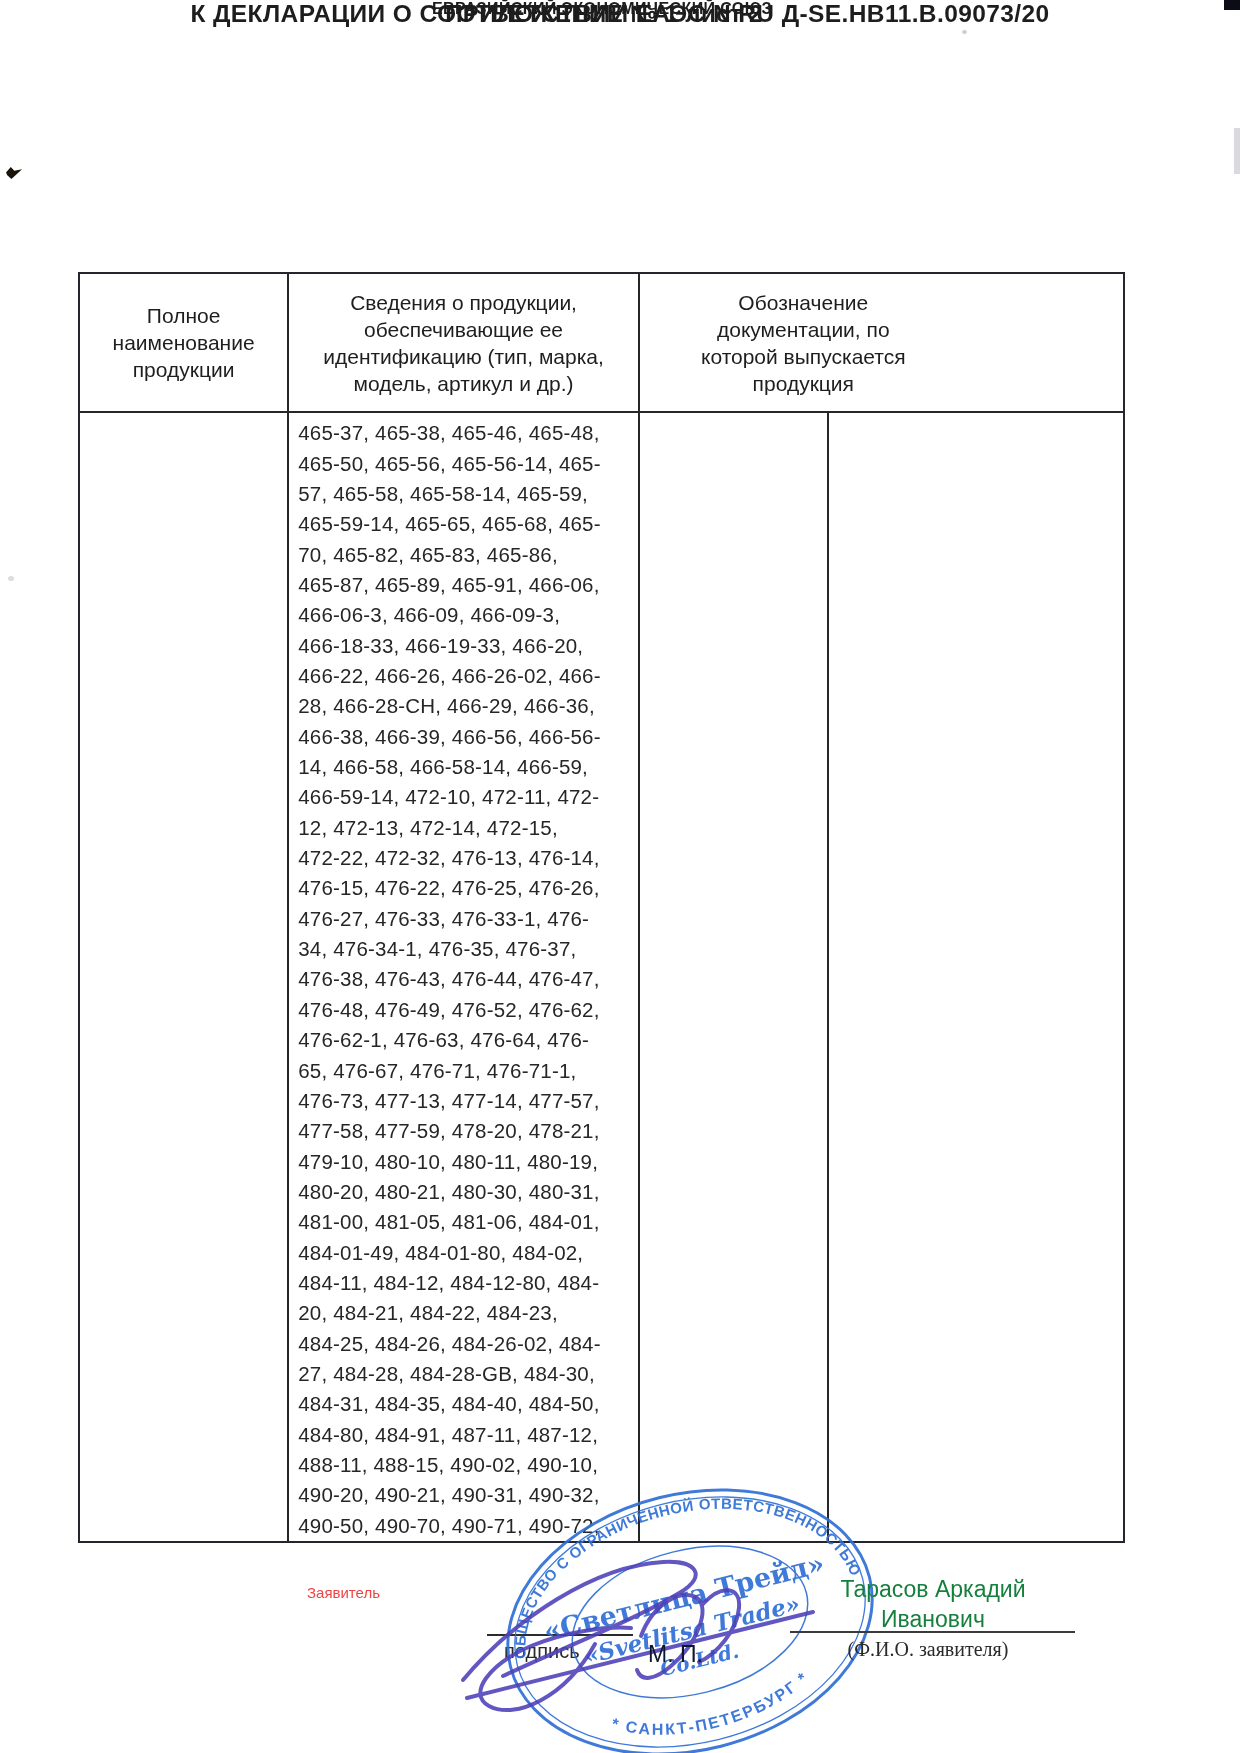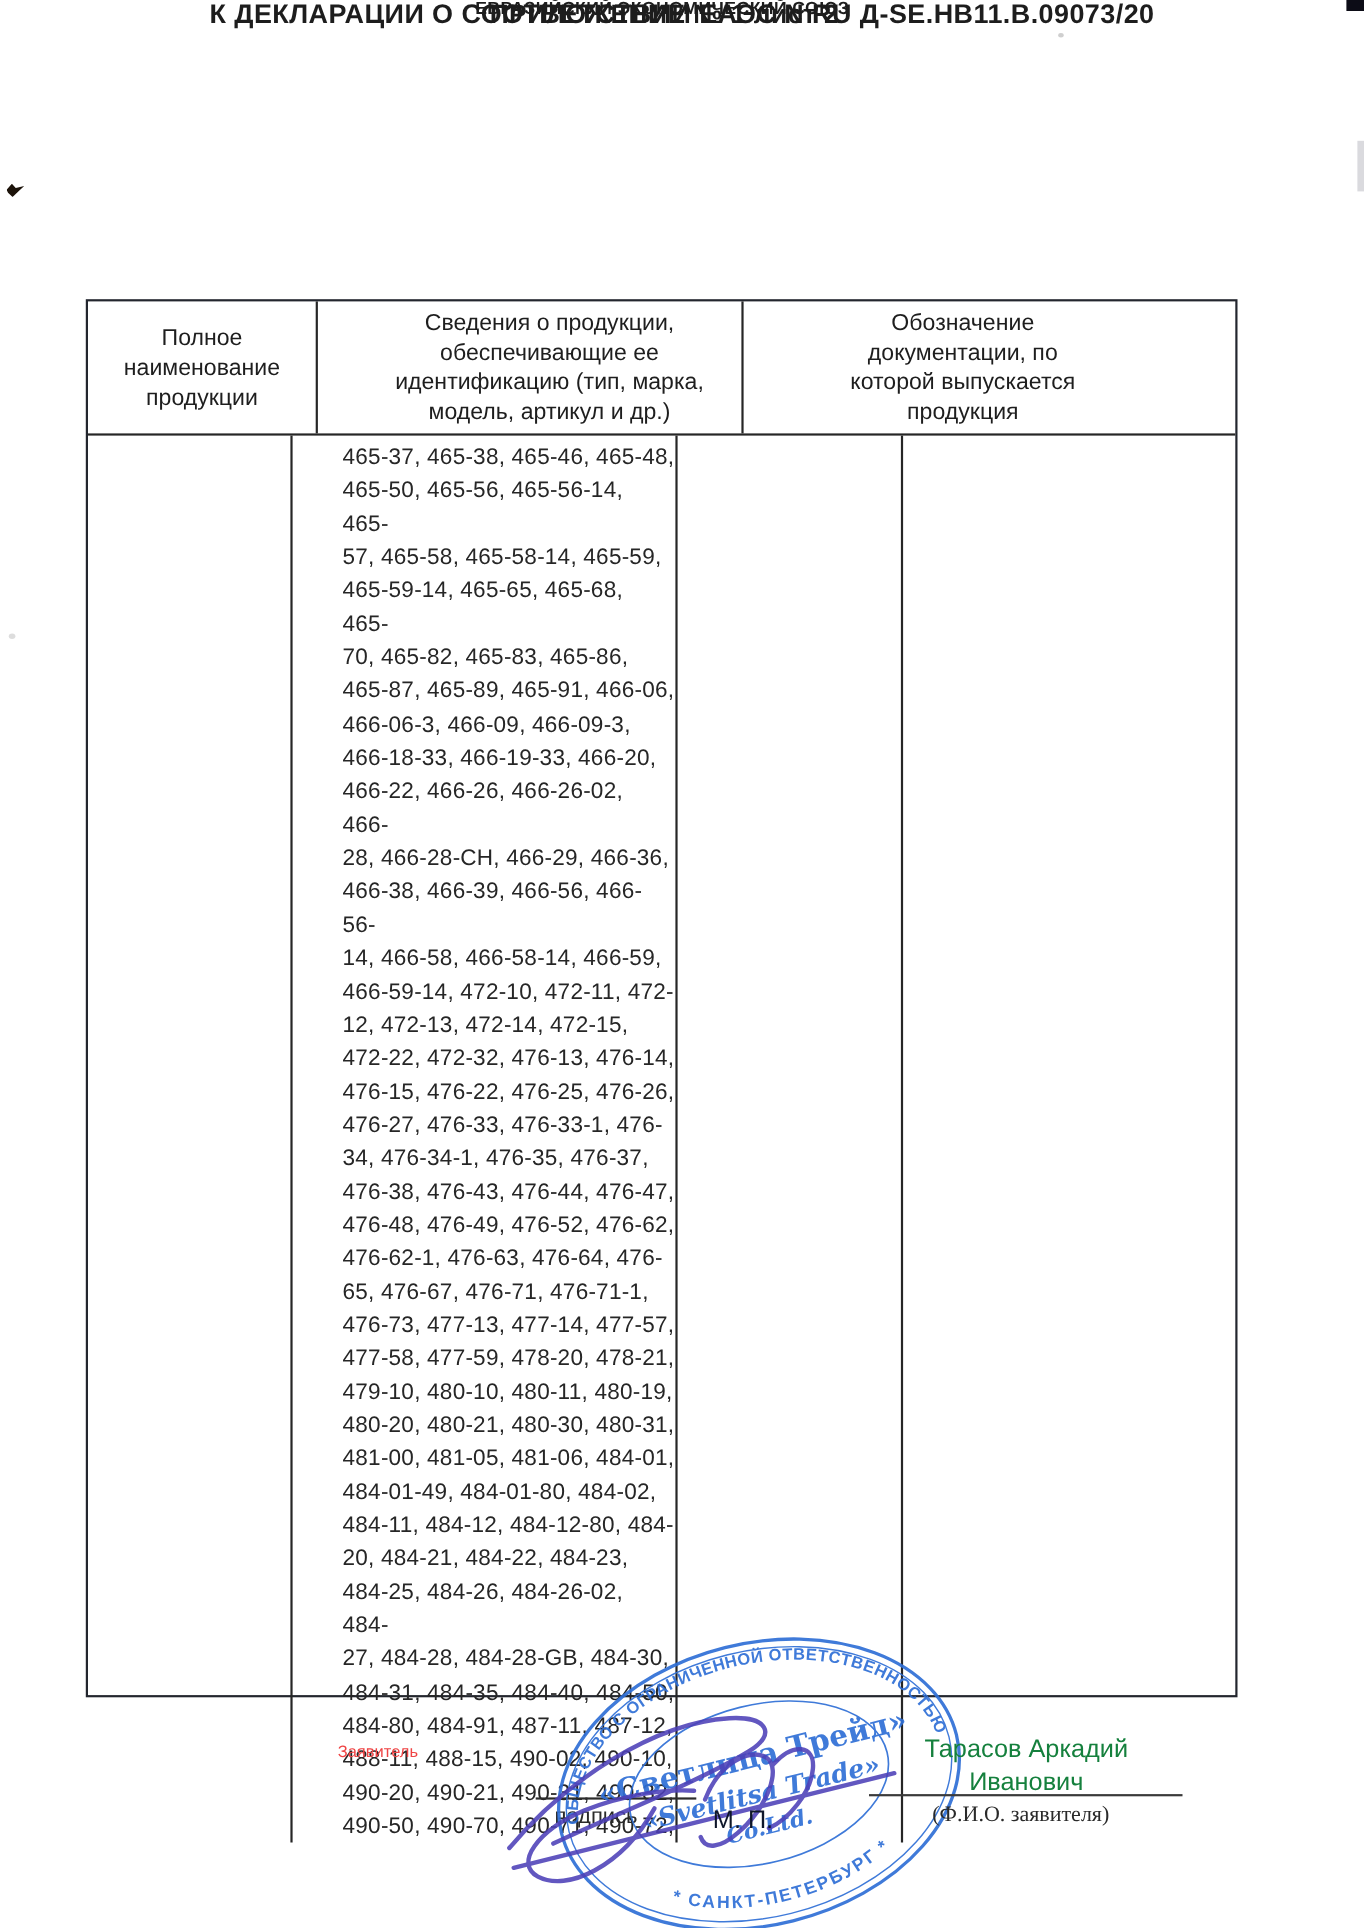--- a/index.html
+++ b/index.html
@@ -12,21 +12,21 @@
   .title{position:absolute;font-weight:bold;color:#1d1d1d;text-align:center;letter-spacing:.4px;}
   .t1{left:0;top:88;width:1204px;font-size:16px;}
   .t2{left:0;top:141;width:1208px;font-size:24px;}
   .t3{left:20;top:192;width:1240px;font-size:24.5px;}
   
   .tbl{
     position:absolute;left:78px;top:272px;width:1047px;height:1271px;
     border:2.5px solid #23262e;box-sizing:border-box;
     display:flex;flex-direction:column;
   }
-  .trow{display:flex;width:100%;gap:36px;}
+  .trow{display:flex;width:100%;}
   .thead{height:148px;border-bottom:2px solid #262626;}
   .tbody{flex:1;}
   .tc{box-sizing:border-box;border-right:2px solid #262626;display:flex;align-items:center;justify-content:center;}
   .tc:last-child{border-right:none;padding-left:45px;}
   .c1{width:20.06%;}
   .c2{width:33.62%;}
   .c3{width:18.15%;}
   .c4{width:28.17%;}
   .th{font-size:21px;line-height:27px;text-align:center;color:#1e1e1e;padding:6px 12px;}
   .td{align-items:flex-start;justify-content:flex-start;}

